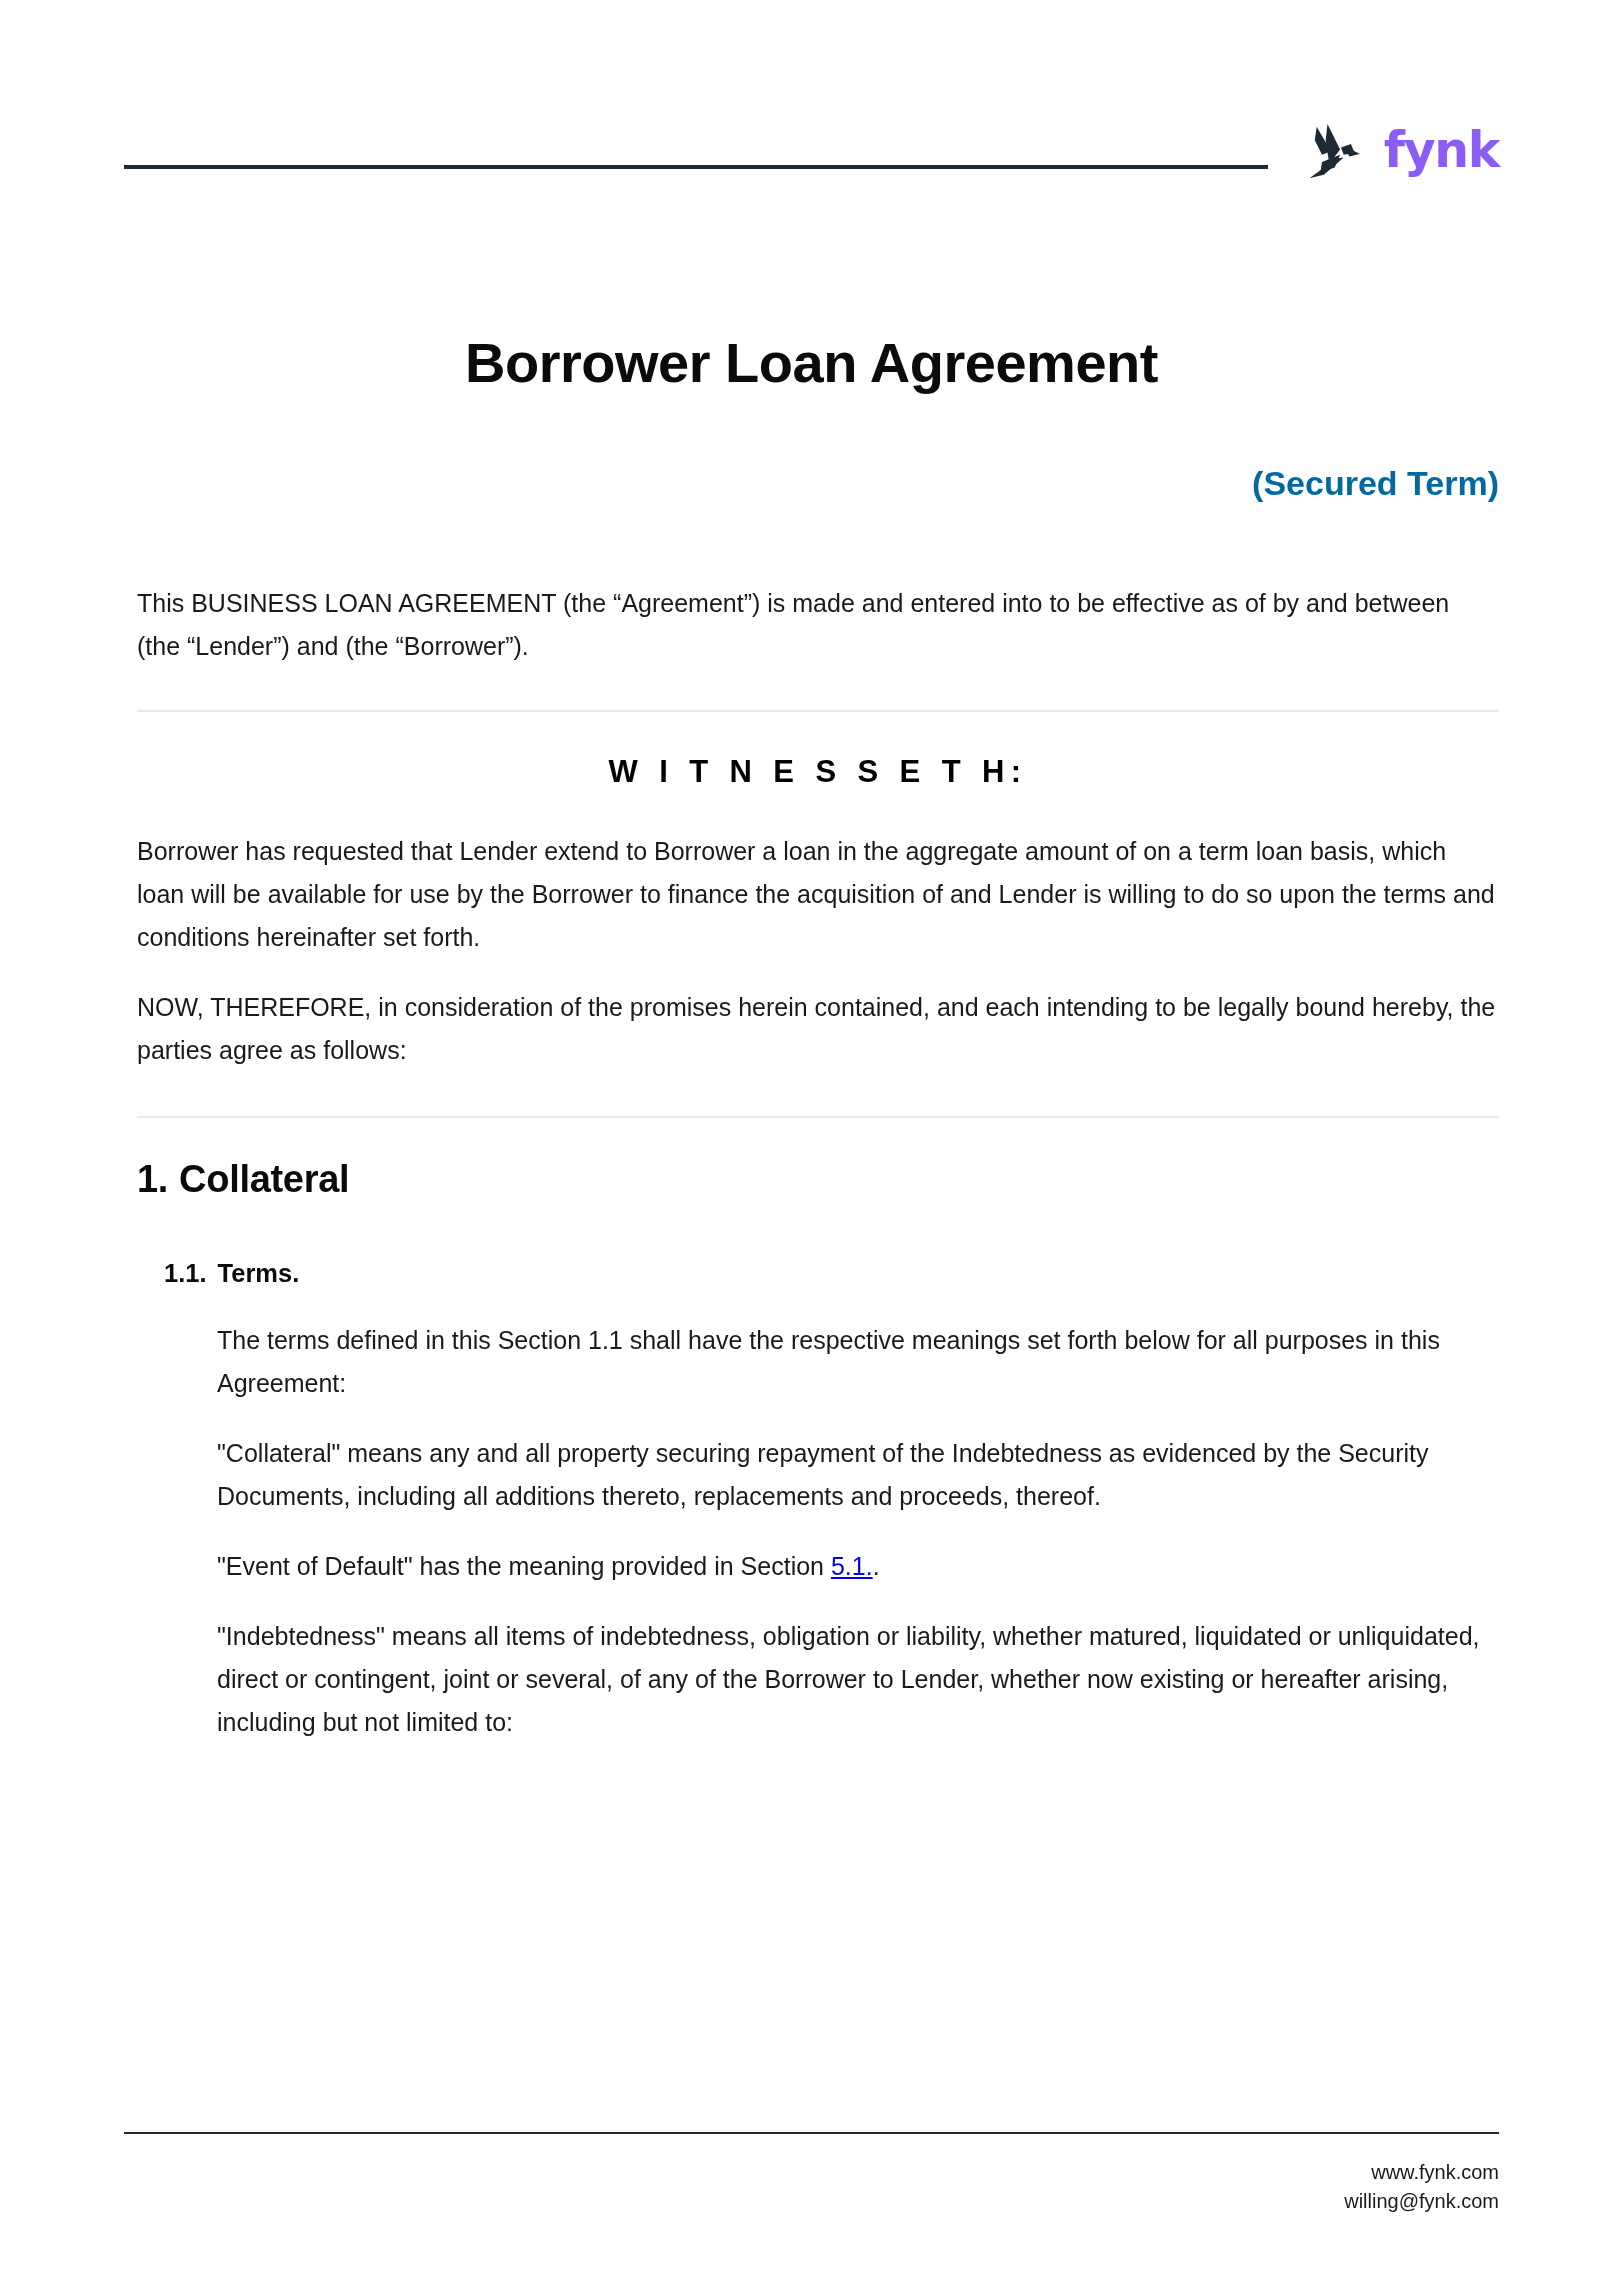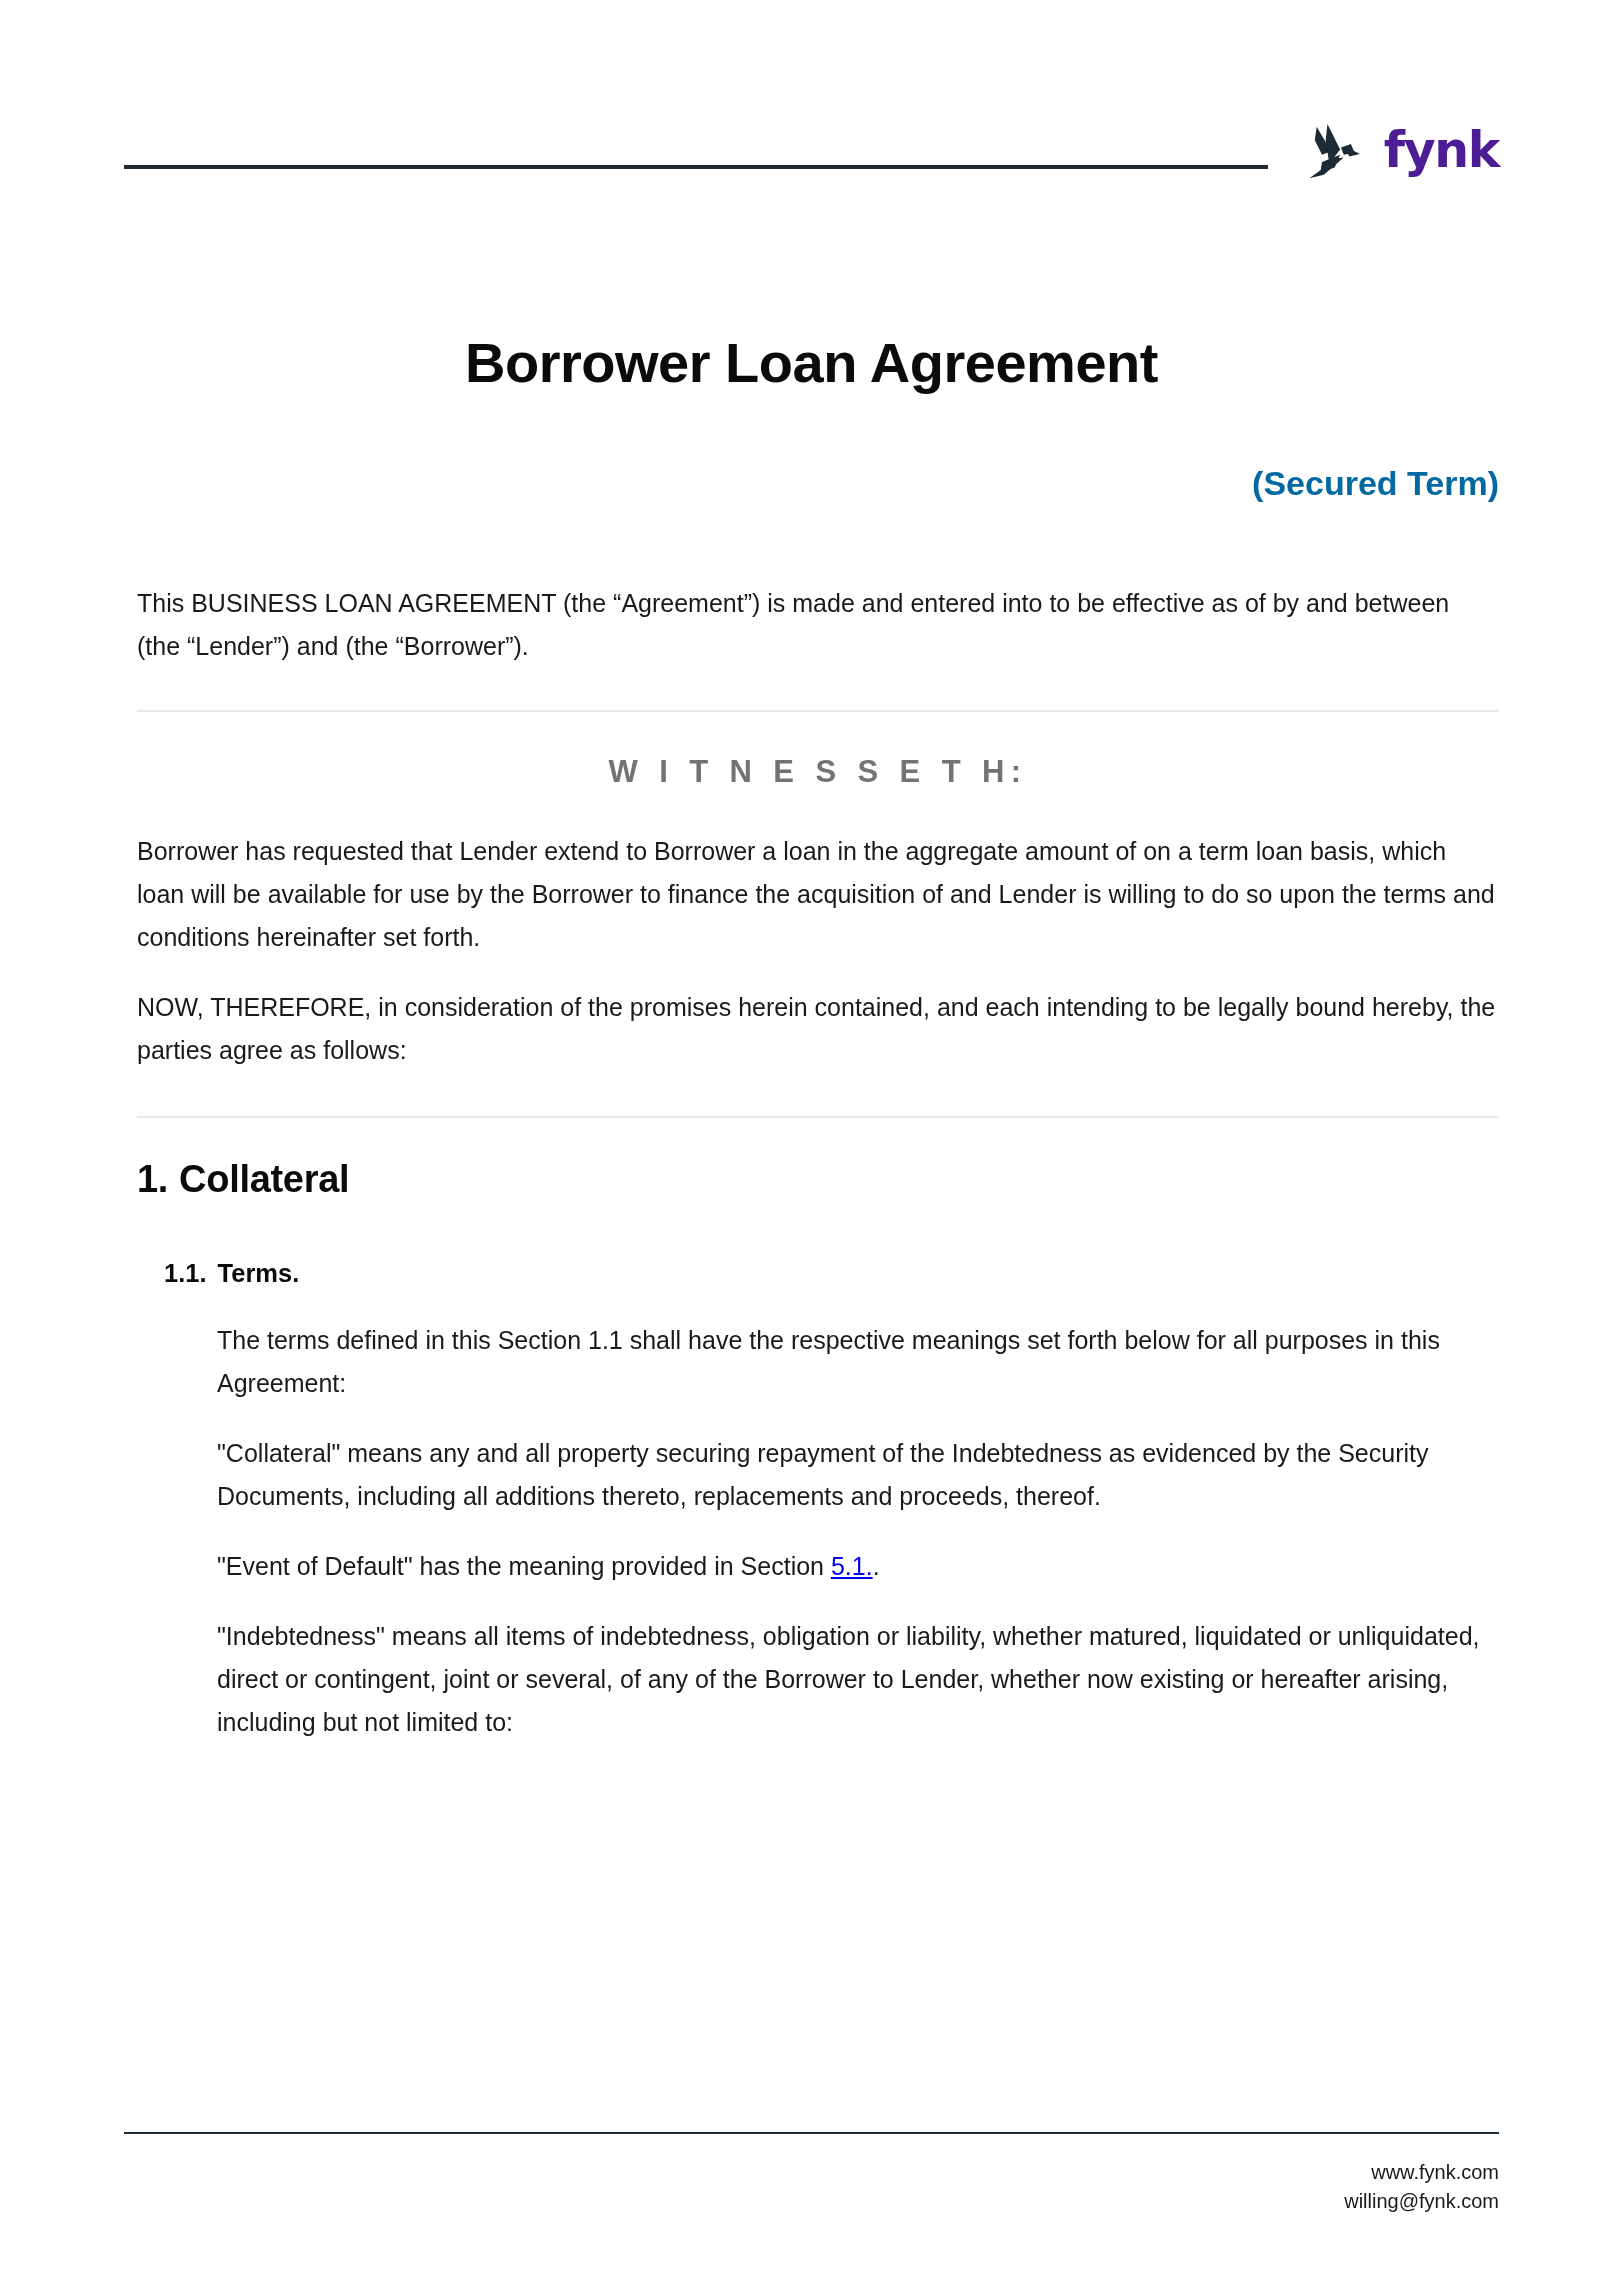--- a/index.html
+++ b/index.html
@@ -51,21 +51,21 @@
   .brand-mark {
     width: 65px;
     height: 62px;
     display: block;
   }
   .brand-word {
     font-family: "DejaVu Sans", sans-serif;
     font-size: 49px;
     font-weight: 700;
     letter-spacing: -1.4px;
-    color: #4c1d95;
+    color: #8b5cf6;
     line-height: 1;
     padding-bottom: 3.6px;
   }
 
   
   .doc-title {
     position: absolute;
     left: 124px;
     right: 124px;
     top: 293px;
@@ -110,21 +110,21 @@
     border: 0;
     margin: 42px 0 42px 0;
   }
   .divider.tight { margin: 44px 0 40px 0; }
 
   .witnesseth {
     text-align: center;
     font-size: 31px;
     font-weight: 700;
     letter-spacing: 6.4px;
-    color: #737373;
+    color: #000000;
     margin: 3.6px 0 40px 0;
   }
 
   
   .section-heading {
     font-size: 38px;
     font-weight: 700;
     color: #0b0b0b;
     margin: 38px 0 0 0;
     letter-spacing: -0.3px;

